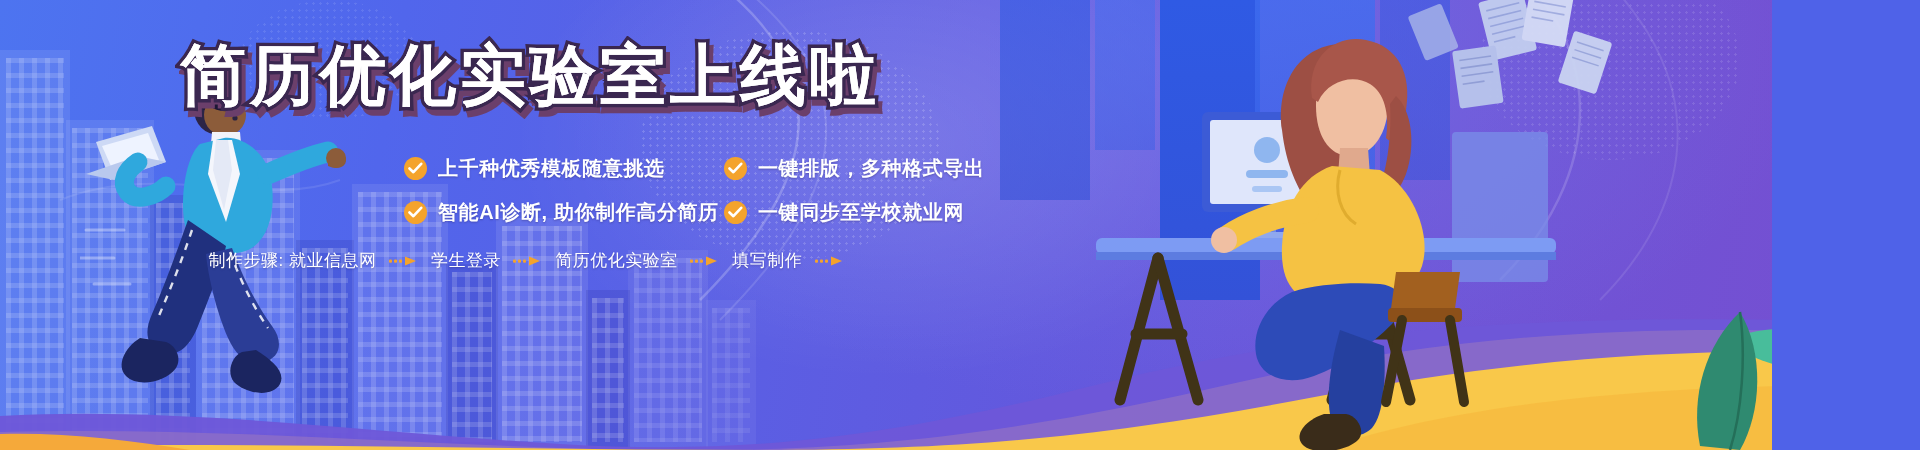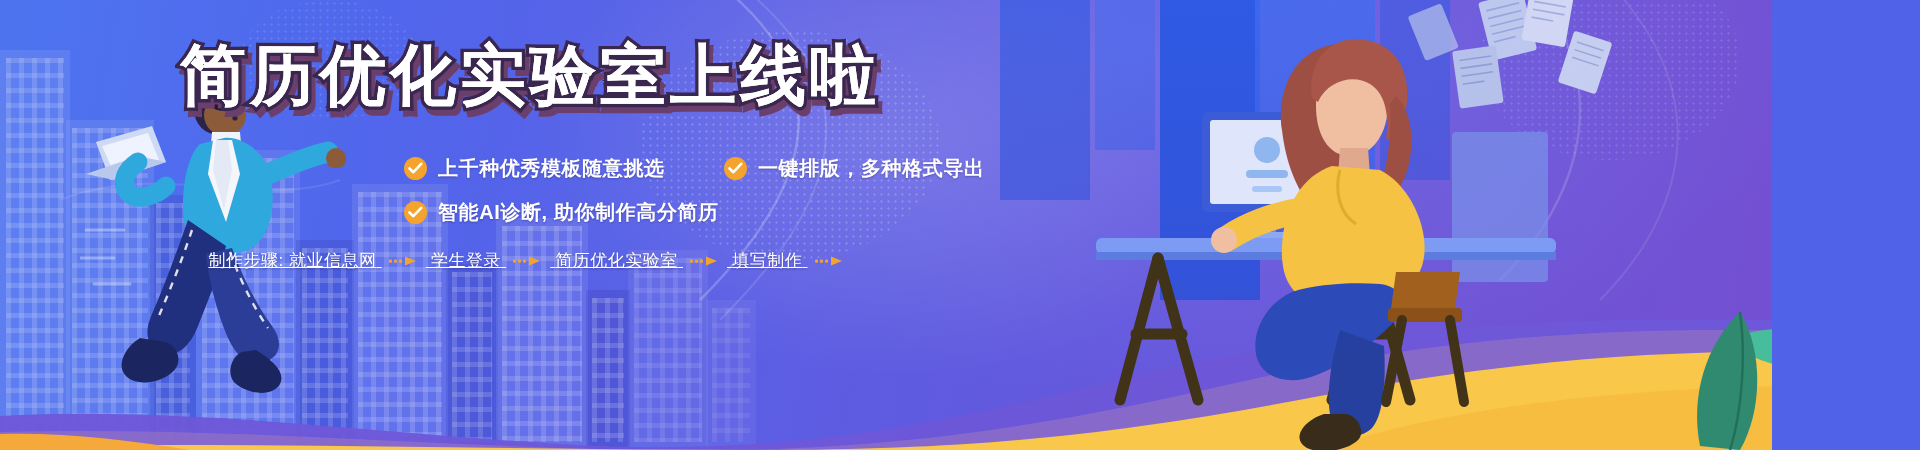--- a/index.html
+++ b/index.html
@@ -76,21 +76,21 @@
   .bullet-label{
     color:#ffffff; font-size:20px; font-weight:bold; white-space:nowrap;
     letter-spacing:.6px; text-shadow:0 1px 2px rgba(40,30,90,.35);
   }
 
   .steps{
     position:absolute; left:0; top:244px; width:1060px; text-align:center;
     color:#ffffff; font-size:17px; line-height:33px; letter-spacing:.5px;
     text-shadow:0 1px 2px rgba(40,30,90,.35);
   }
-  .steps .row{ display:block; white-space:nowrap;text-decoration:underline; }
+  .steps .row{ display:block; white-space:nowrap; }
   .arrow{ display:inline-block; vertical-align:middle; margin:0 7px; }
 
   
   .runner{ position:absolute; left:80px; top:70px; width:290px; height:330px; }
 
   
   .desk-scene{ position:absolute; left:1040px; top:0; width:880px; height:450px; }
 </style>
 </head>
 <body>
@@ -319,20 +319,28 @@
 
       <div class="bullet">
         <span class="check">
           <svg width="15" height="13" viewBox="0 0 15 13">
               <path d="M1.5 6.5 L5.4 10.2 L13.2 1.8" stroke="#ffffff" stroke-width="2.6" fill="none" stroke-linecap="round" stroke-linejoin="round"></path>
             </svg>
         </span>
         <span class="bullet-label">智能AI诊断, 助你制作高分简历</span>
       </div>
 
+      <div class="bullet">
+        <span class="check">
+          <svg width="15" height="13" viewBox="0 0 15 13">
+              <path d="M1.5 6.5 L5.4 10.2 L13.2 1.8" stroke="#ffffff" stroke-width="2.6" fill="none" stroke-linecap="round" stroke-linejoin="round"></path>
+            </svg>
+        </span>
+        <span class="bullet-label">一键同步至学校就业网</span>
+      </div>
     </div>
 
     <div class="steps">
       <span class="row">
         <span>制作步骤: 就业信息网</span>
         <span class="arrow">
           <svg width="30" height="12" viewBox="0 0 30 12">
               <g fill="#f4a32c">
                 <rect x="0" y="4.5" width="3" height="3.2" rx="1"></rect>
                 <rect x="5" y="4.5" width="3" height="3.2" rx="1"></rect>

